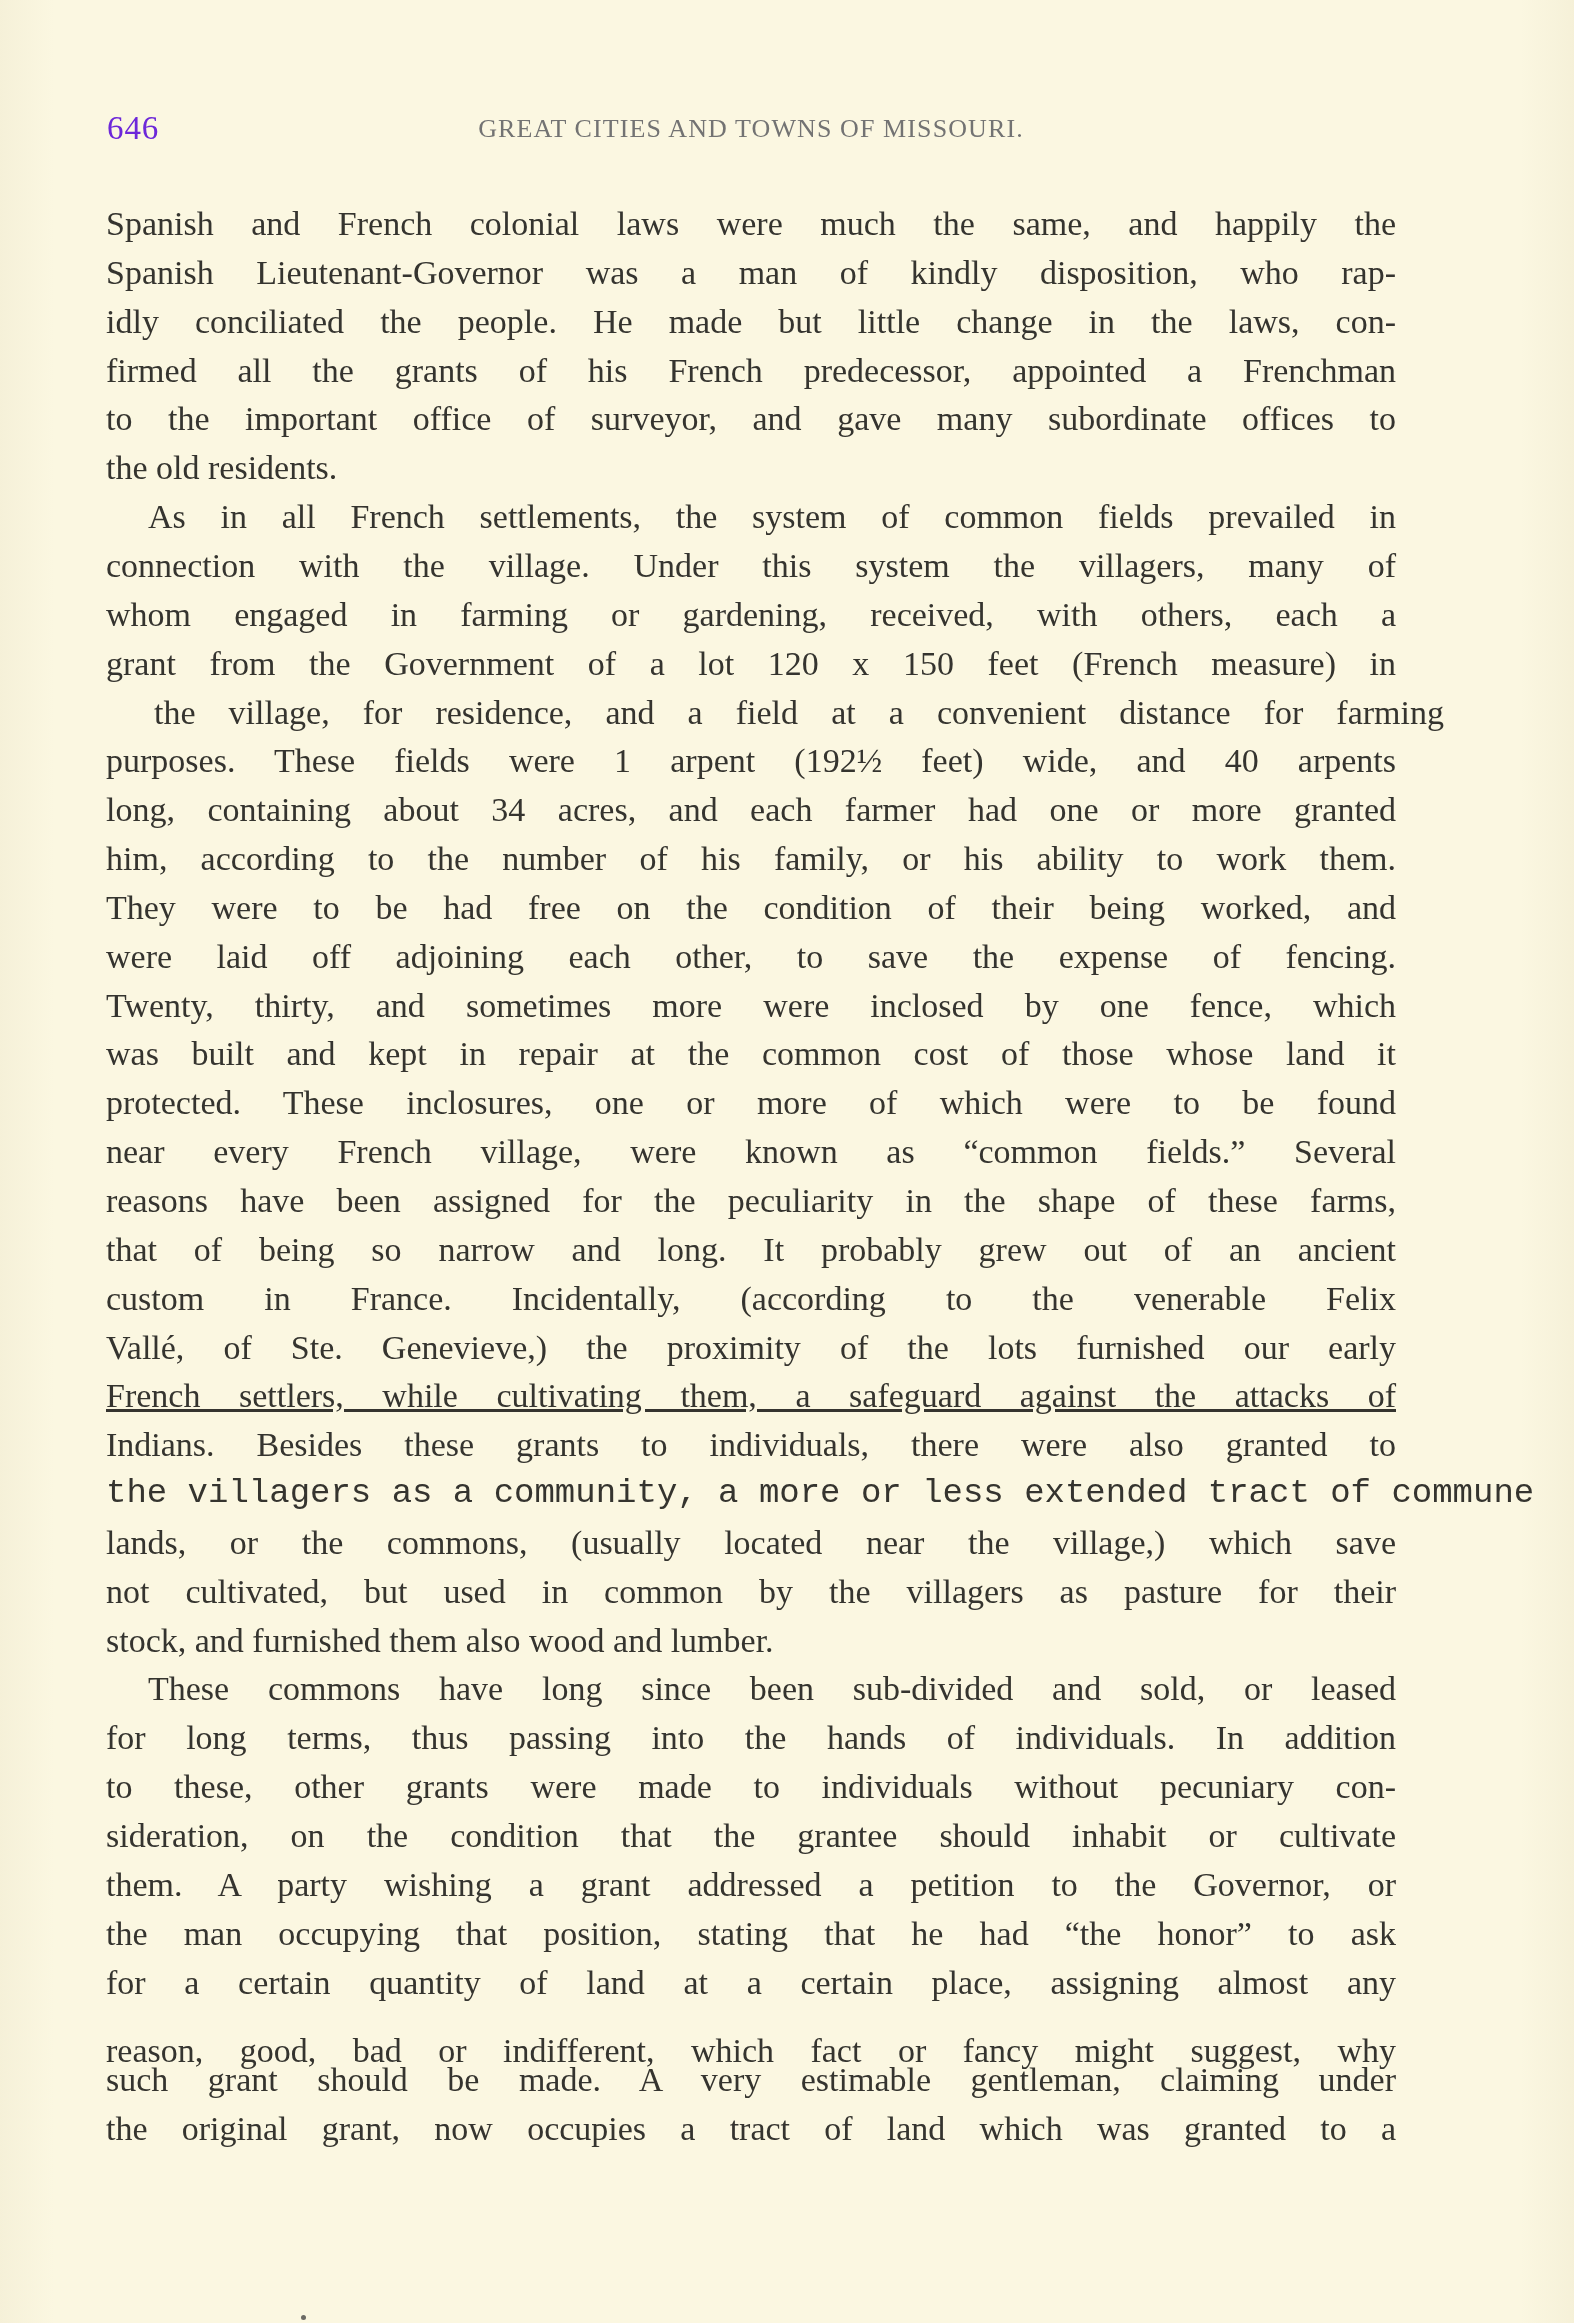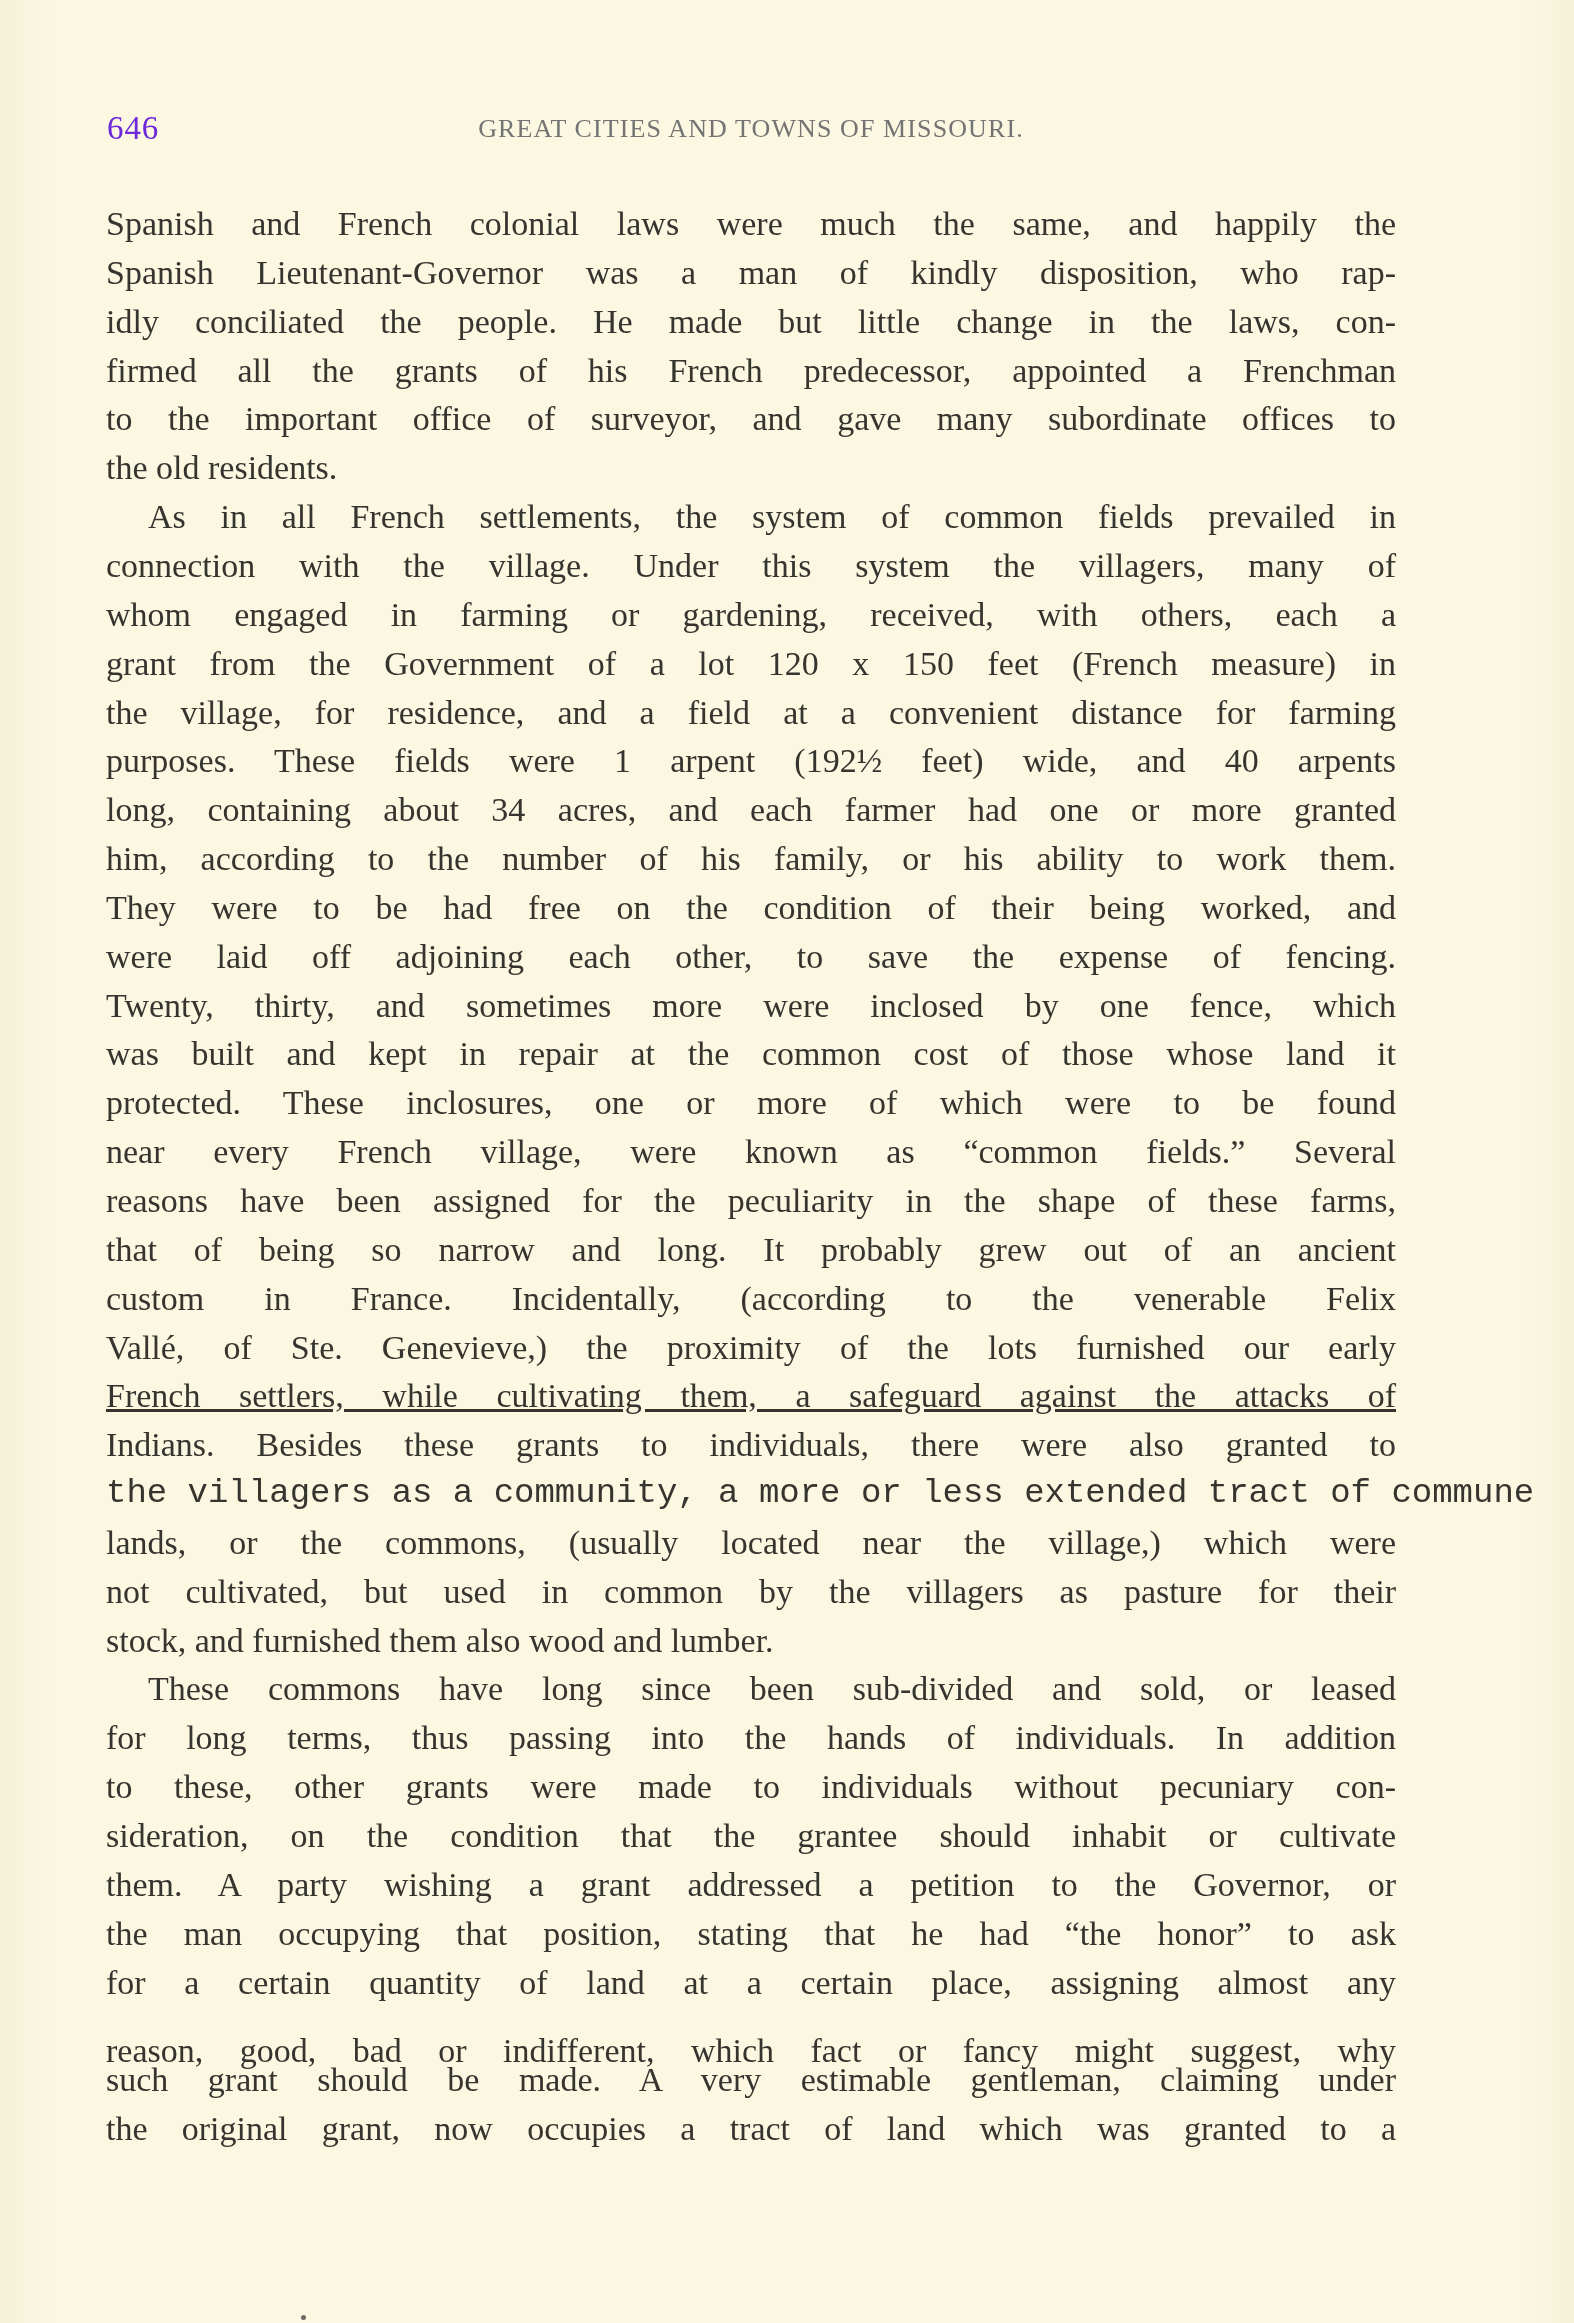--- a/index.html
+++ b/index.html
@@ -46,38 +46,38 @@
       <div class="line" style="top: 297px;">idly conciliated the people.  He made but little change in the laws, con-</div>
       <div class="line" style="top: 346px;">firmed all the grants of his French predecessor, appointed a Frenchman</div>
       <div class="line" style="top: 394px;">to the important office of surveyor, and gave many subordinate offices to</div>
       <div class="line last" style="top: 443px;">the old residents.</div>
     </div>
     <div>
       <div class="line indent" style="top: 492px;">As in all French settlements, the system of common fields prevailed in</div>
       <div class="line" style="top: 541px;">connection with the village.  Under this system the villagers, many of</div>
       <div class="line" style="top: 590px;">whom engaged in farming or gardening, received, with others, each a</div>
       <div class="line" style="top: 639px;">grant from the Government of a lot 120 x 150 feet (French measure) in</div>
-      <div class="line" style="top: 688px;">the village, for residence, and a field at a convenient distance for farming</div>
+      <div class="line" style="top: 688px; margin-left: 48px;">the village, for residence, and a field at a convenient distance for farming</div>
       <div class="line" style="top: 736px;">purposes.  These fields were 1 arpent (192½ feet) wide, and 40 arpents</div>
       <div class="line" style="top: 785px;">long, containing about 34 acres, and each farmer had one or more granted</div>
       <div class="line" style="top: 834px;">him, according to the number of his family, or his ability to work them.</div>
       <div class="line" style="top: 883px;">They were to be had free on the condition of their being worked, and</div>
       <div class="line" style="top: 932px;">were laid off adjoining each other, to save the expense of fencing.</div>
       <div class="line" style="top: 981px;">Twenty, thirty, and sometimes more were inclosed by one fence, which</div>
       <div class="line" style="top: 1029px;">was built and kept in repair at the common cost of those whose land it</div>
       <div class="line" style="top: 1078px;">protected.  These inclosures, one or more of which were to be found</div>
       <div class="line" style="top: 1127px;">near every French village, were known as “common fields.”  Several</div>
       <div class="line" style="top: 1176px;">reasons have been assigned for the peculiarity in the shape of these farms,</div>
       <div class="line" style="top: 1225px;">that of being so narrow and long.  It probably grew out of an ancient</div>
       <div class="line" style="top: 1274px;">custom in France.  Incidentally, (according to the venerable Felix</div>
       <div class="line" style="top: 1323px;">Vallé, of Ste. Genevieve,) the proximity of the lots furnished our early</div>
       <div class="line" style="top: 1371px; text-decoration: underline;">French settlers, while cultivating them, a safeguard against the attacks of</div>
       <div class="line" style="top: 1420px;">Indians.  Besides these grants to individuals, there were also granted to</div>
       <div class="line" style="top: 1469px; font-family: Liberation Mono, monospace;">the villagers as a community, a more or less extended tract of commune</div>
-      <div class="line" style="top: 1518px;">lands, or the commons, (usually located near the village,) which were</div>
+      <div class="line" style="top: 1518px;">lands, or the commons, (usually located near the village,) which save</div>
       <div class="line" style="top: 1567px;">not cultivated, but used in common by the villagers as pasture for their</div>
       <div class="line last" style="top: 1616px;">stock, and furnished them also wood and lumber.</div>
     </div>
     <div>
       <div class="line indent" style="top: 1664px;">These commons have long since been sub-divided and sold, or leased</div>
       <div class="line" style="top: 1713px;">for long terms, thus passing into the hands of individuals.  In addition</div>
       <div class="line" style="top: 1762px;">to these, other grants were made to individuals without pecuniary con-</div>
       <div class="line" style="top: 1811px;">sideration, on the condition that the grantee should inhabit or cultivate</div>
       <div class="line" style="top: 1860px;">them.  A party wishing a grant addressed a petition to the Governor, or</div>
       <div class="line" style="top: 1909px;">the man occupying that position, stating that he had “the honor” to ask</div>

